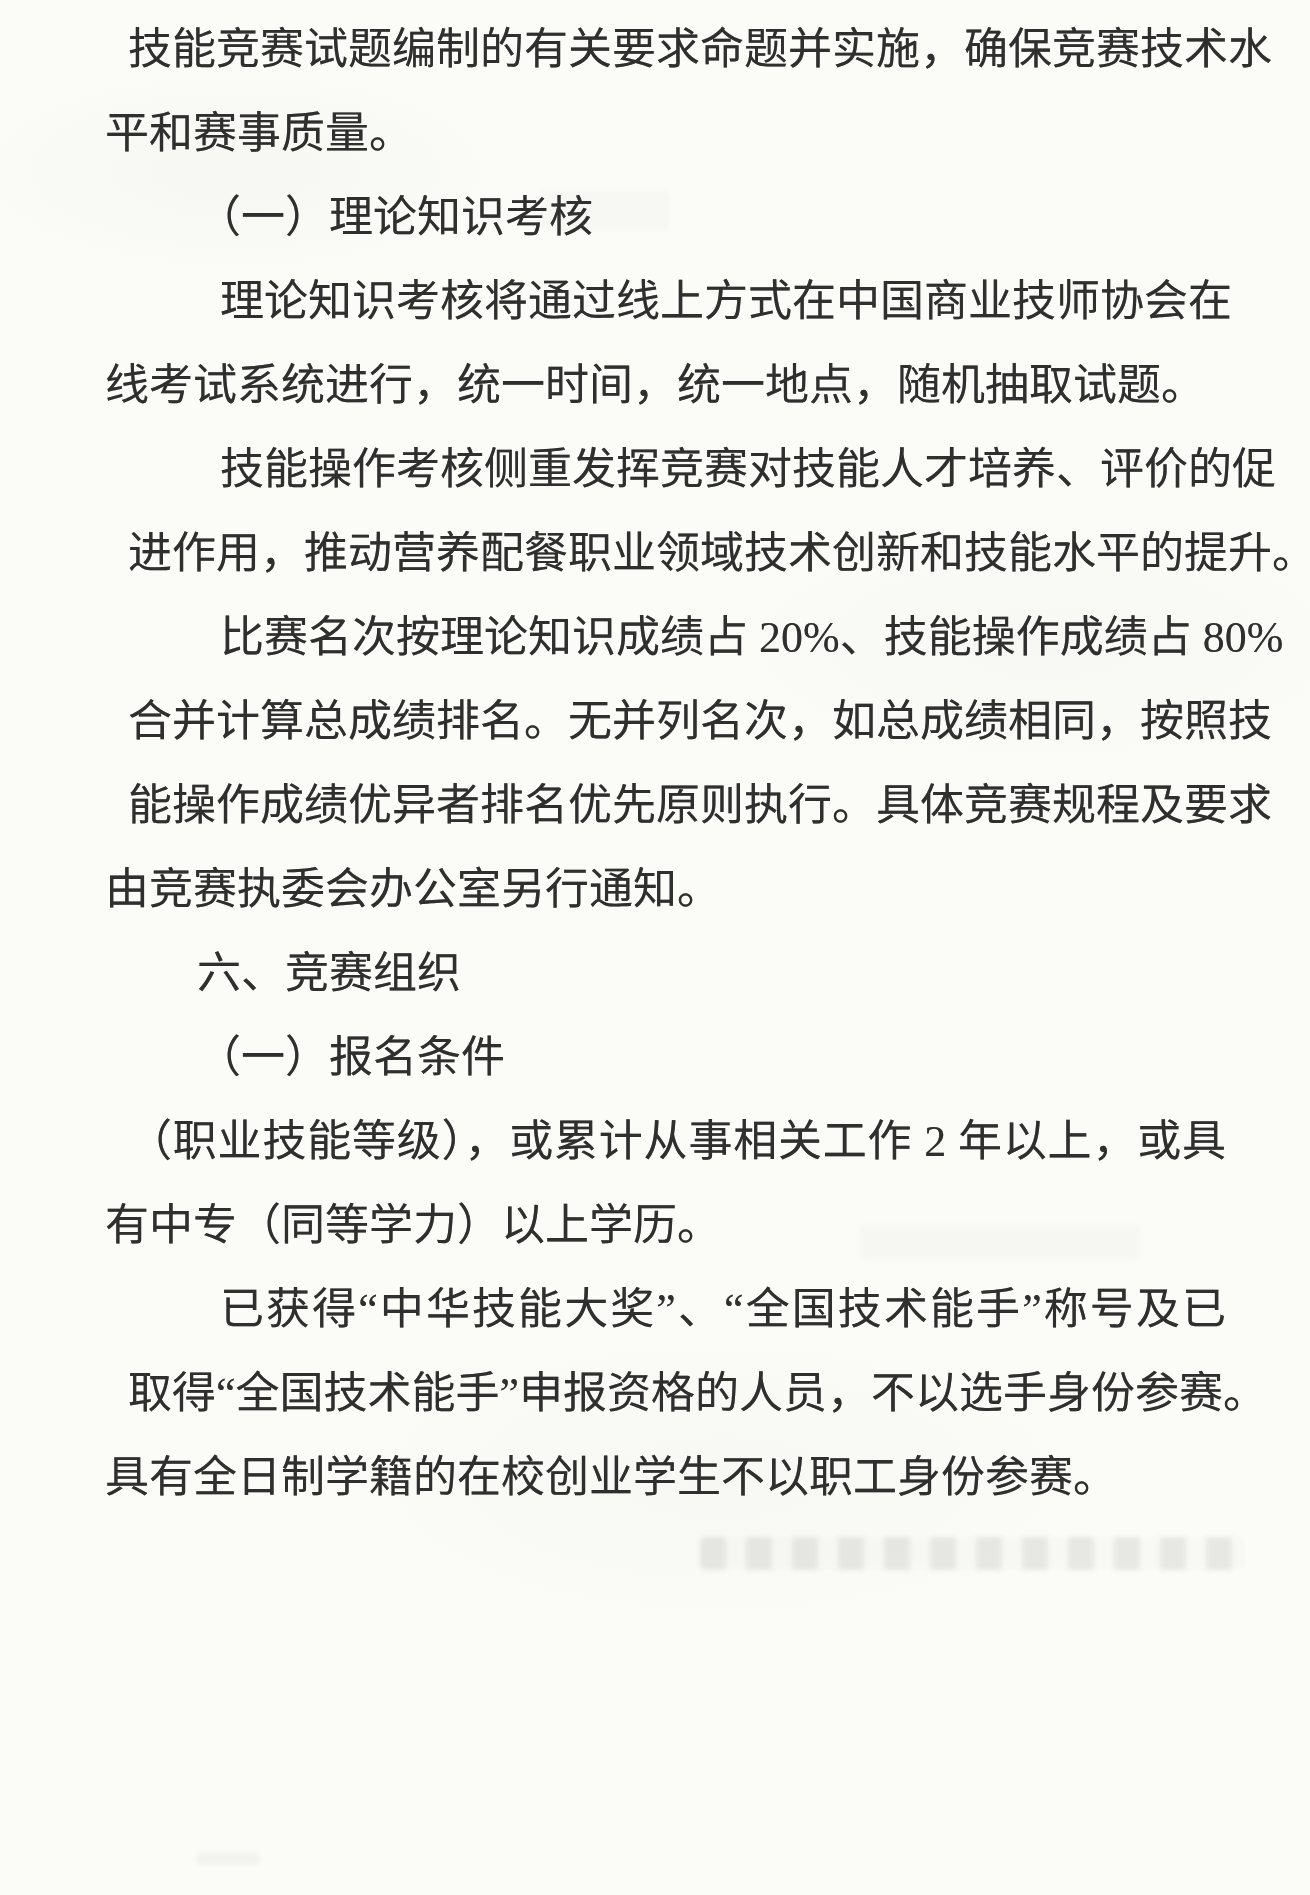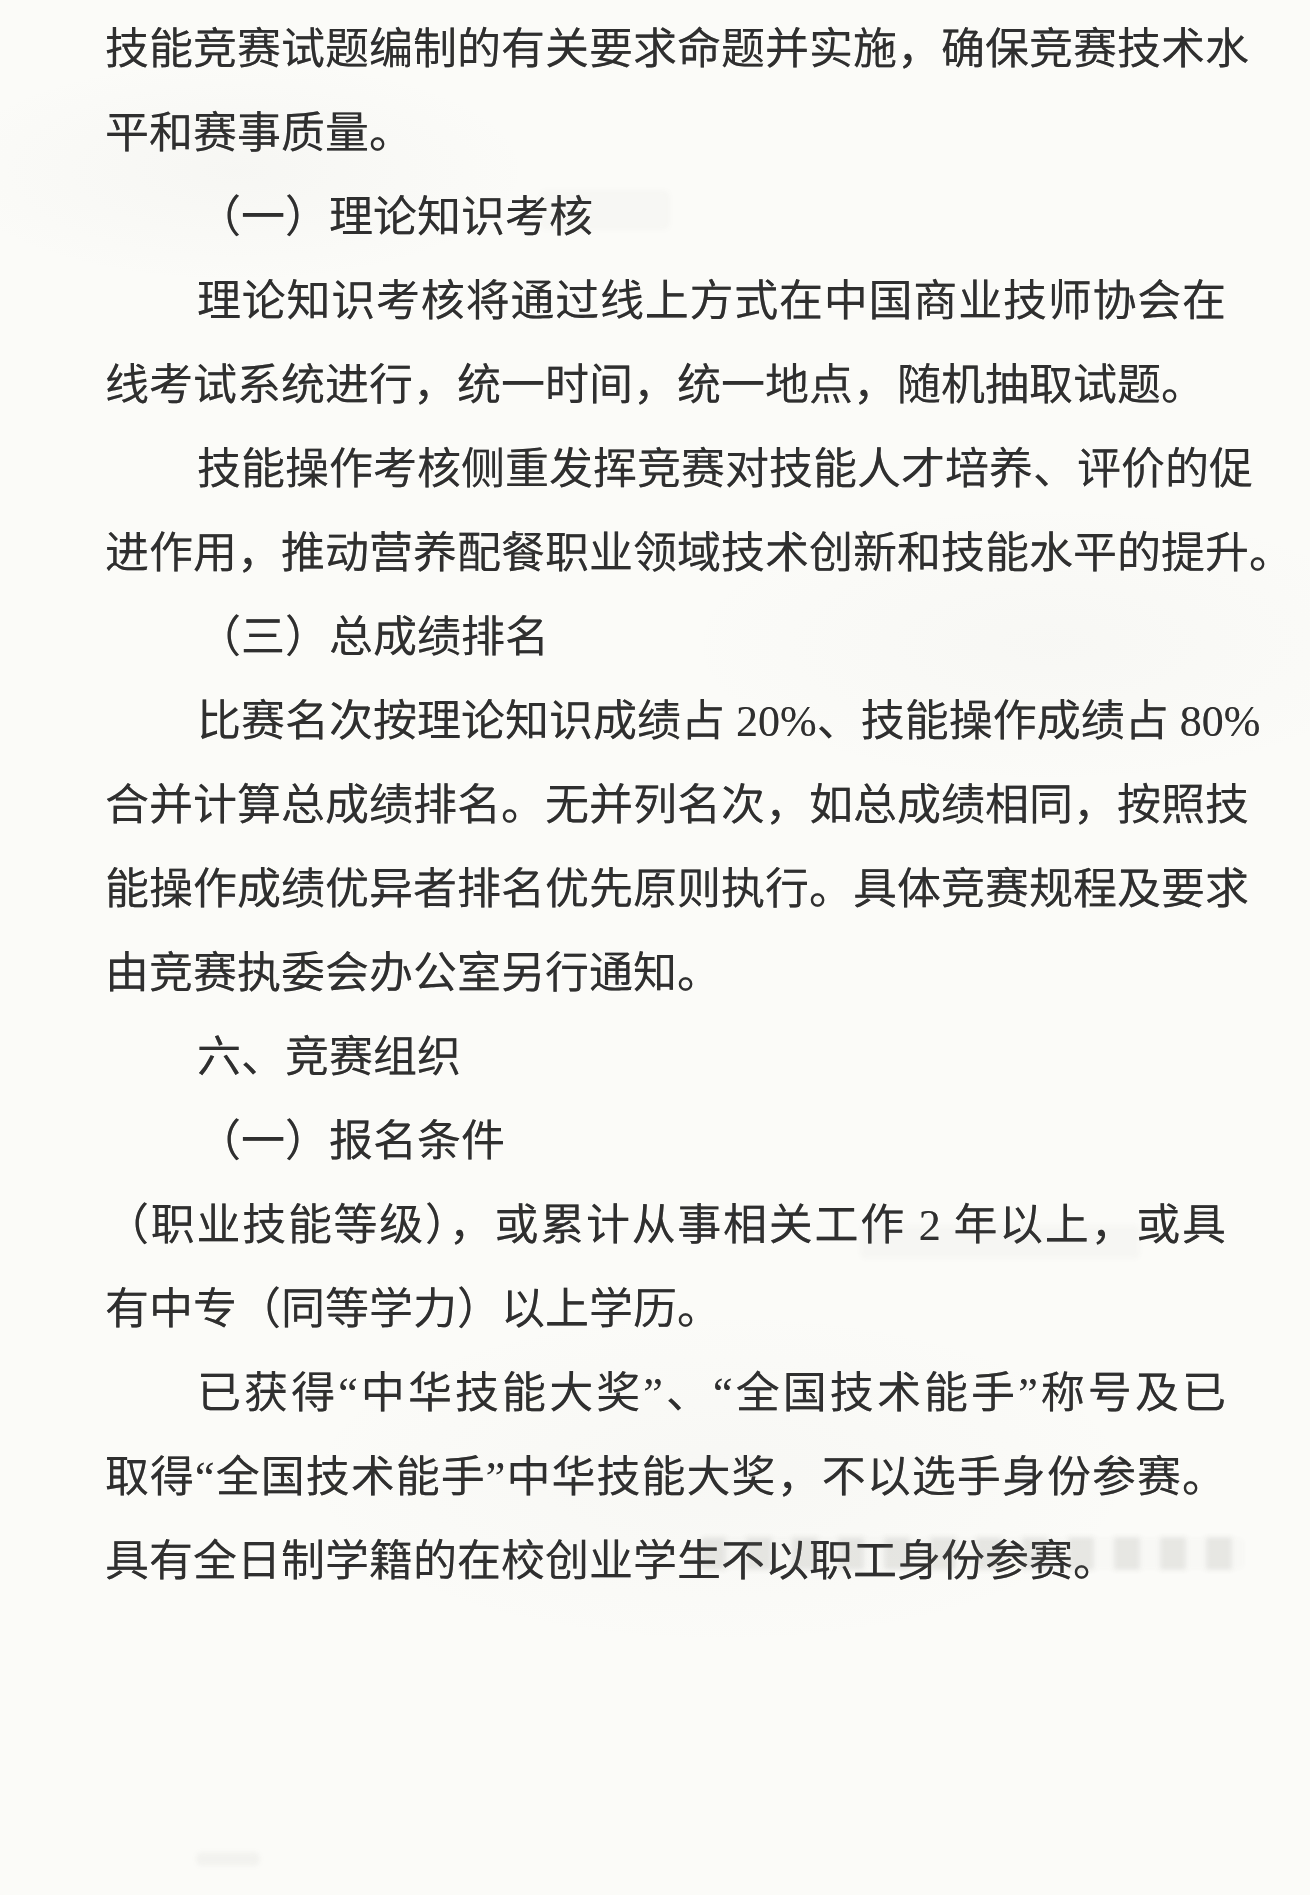--- a/index.html
+++ b/index.html
@@ -37,20 +37,21 @@
     white-space: nowrap;
     letter-spacing: 0;
     
     text-shadow: 0 0 0.6px rgba(47,47,47,0.55);
   }
   .ln.indent { text-indent: 92px; }
   .ln.full {
     text-align: justify;
     text-align-last: justify;
     text-justify: inter-character;
+    margin-left: 23px;
   }
   
   .artifact {
     position: absolute;
     pointer-events: none;
     filter: blur(2.5px);
     border-radius: 6px;
   }
   .artifact.glyph-row {
     background: repeating-linear-gradient(90deg,
@@ -67,31 +68,30 @@
 <div class="page">
 
   <div class="text-column" id="text-column">
       <div class="ln full">技能竞赛试题编制的有关要求命题并实施，确保竞赛技术水</div>
       <div class="ln">平和赛事质量。</div>
       <div class="ln indent">（一）理论知识考核</div>
       <div class="ln indent full">理论知识考核将通过线上方式在中国商业技师协会在</div>
       <div class="ln">线考试系统进行，统一时间，统一地点，随机抽取试题。</div>
       <div class="ln indent full">技能操作考核侧重发挥竞赛对技能人才培养、评价的促</div>
       <div class="ln full">进作用，推动营养配餐职业领域技术创新和技能水平的提升。</div>
-      <div class="ln indent">（三）总成绩排名</div>
       <div class="ln indent full">比赛名次按理论知识成绩占 20%、技能操作成绩占 80%</div>
       <div class="ln full">合并计算总成绩排名。无并列名次，如总成绩相同，按照技</div>
       <div class="ln full">能操作成绩优异者排名优先原则执行。具体竞赛规程及要求</div>
       <div class="ln">由竞赛执委会办公室另行通知。</div>
       <div class="ln indent">六、竞赛组织</div>
       <div class="ln indent">（一）报名条件</div>
       <div class="ln full">（职业技能等级），或累计从事相关工作 2 年以上，或具</div>
       <div class="ln">有中专（同等学力）以上学历。</div>
       <div class="ln indent full">已获得“中华技能大奖”、“全国技术能手”称号及已</div>
-      <div class="ln full">取得“全国技术能手”中华技能大奖，不以选手身份参赛。</div>
+      <div class="ln full">取得“全国技术能手”申报资格的人员，不以选手身份参赛。</div>
       <div class="ln">具有全日制学籍的在校创业学生不以职工身份参赛。</div>
     </div>
 
   <div class="artifact glyph-row" style="left:700px; top:1537px; width:545px; height:33px; opacity:0.85;"></div>
   <div class="artifact smudge" style="left:860px; top:1225px; width:280px; height:34px; opacity:0.30;"></div>
   <div class="artifact smudge" style="left:540px; top:190px; width:130px; height:40px; opacity:0.28;"></div>
   <div class="artifact smudge" style="left:196px; top:1852px; width:64px; height:14px; opacity:0.55;"></div>
 
 </div>
 

